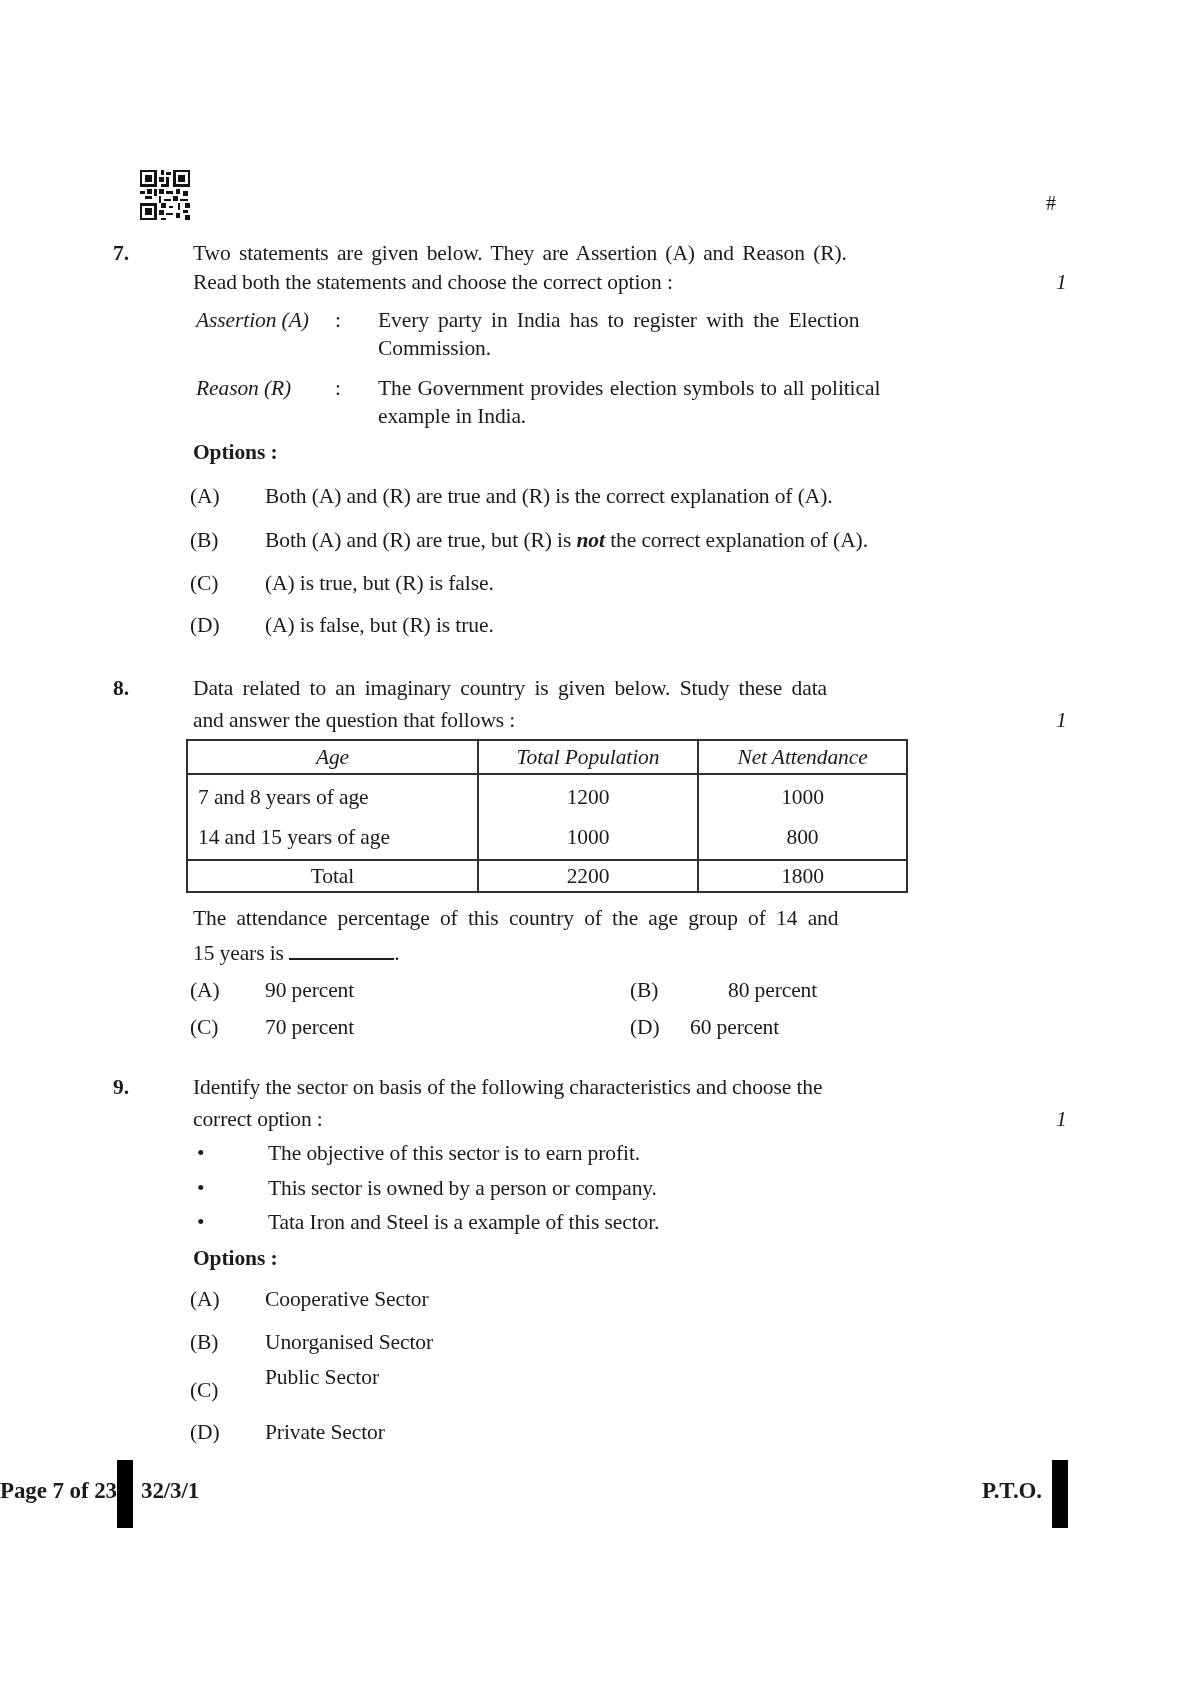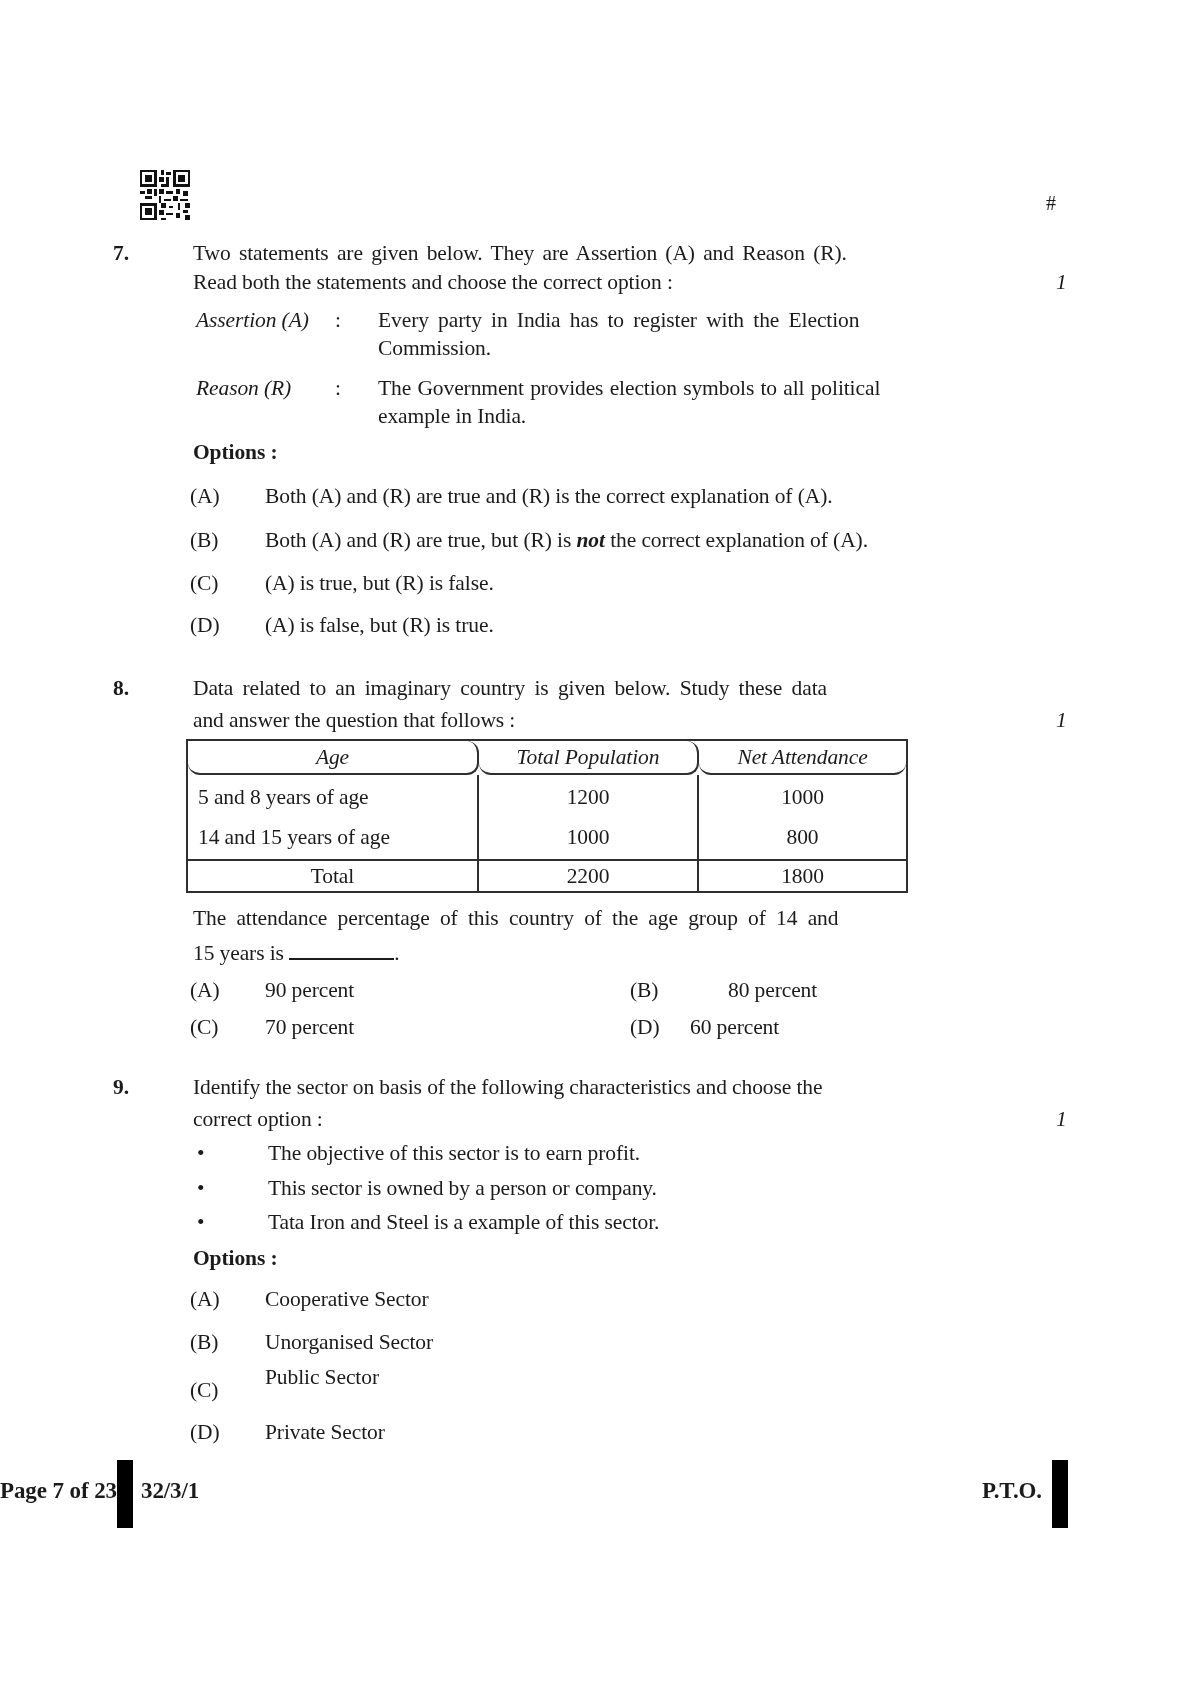--- a/index.html
+++ b/index.html
@@ -29,21 +29,21 @@
     position:absolute;left:186px;top:739px;
     width:722px;height:154px;
     border:2px solid #2f2f2f;
     box-sizing:border-box;
     display:grid;
     grid-template-columns:291px 220px 207px;
     grid-template-rows:34px 84px 32px;
   }
   .tc{box-sizing:border-box;display:flex;align-items:center;justify-content:center;}
   .tc.rb{border-right:2px solid #2f2f2f;}
-  .tc.hb{border-bottom:2px solid #2f2f2f;font-style:italic;border-radius:12px;}
+  .tc.hb{border-bottom:2px solid #2f2f2f;font-style:italic;}
   .tc.tt{border-top:2px solid #2f2f2f;}
   .tc.body{flex-direction:column;align-items:stretch;justify-content:center;}
   .tc.body .bl{height:40px;display:flex;align-items:center;}
   .tc.body .bl.lft{padding-left:10px;}
   .tc.body .bl.ctr{justify-content:center;}
   .blank{
     display:inline-block;width:105px;height:4px;
     border-bottom:2px solid #1b1b1b;vertical-align:baseline;
   }
   .bar{position:absolute;width:16px;height:68px;background:#000;}
@@ -134,21 +134,21 @@
   <div class="ln" style="left:193px;top:707px;">and answer the question that follows :</div>
   <div class="ln ws4" style="left:193px;top:675px;">Data related to an imaginary country is given below. Study these data</div>
   <div class="ln mark" style="left:1056px;top:707px;">1</div>
 
   <div class="dtable">
     <div class="tc hb rb">Age</div>
     <div class="tc hb rb">Total Population</div>
     <div class="tc hb">Net Attendance</div>
 
     <div class="tc body rb">
-      <div class="bl lft">5 and 8 years of age</div>
+      <div class="bl lft">7 and 8 years of age</div>
       <div class="bl lft">14 and 15 years of age</div>
     </div>
     <div class="tc body rb">
       <div class="bl ctr">1200</div>
       <div class="bl ctr">1000</div>
     </div>
     <div class="tc body">
       <div class="bl ctr">1000</div>
       <div class="bl ctr">800</div>
     </div>

